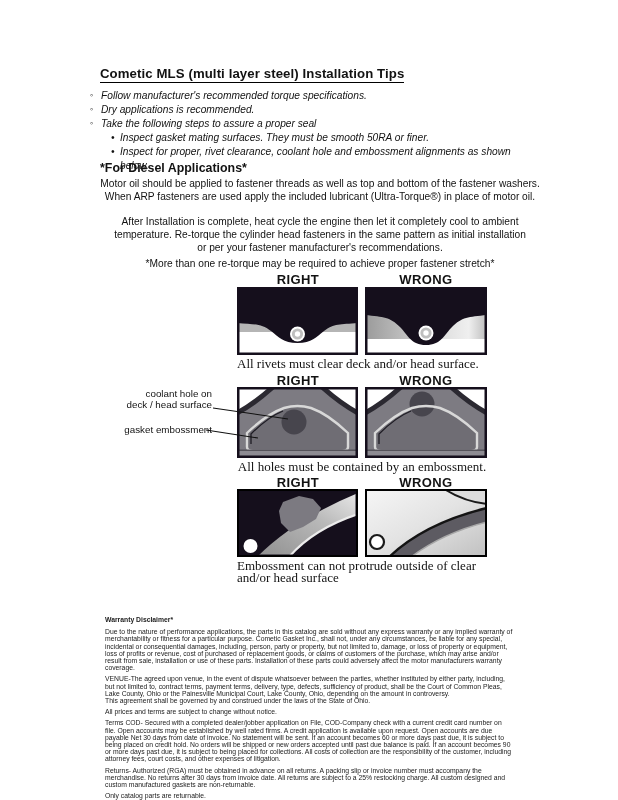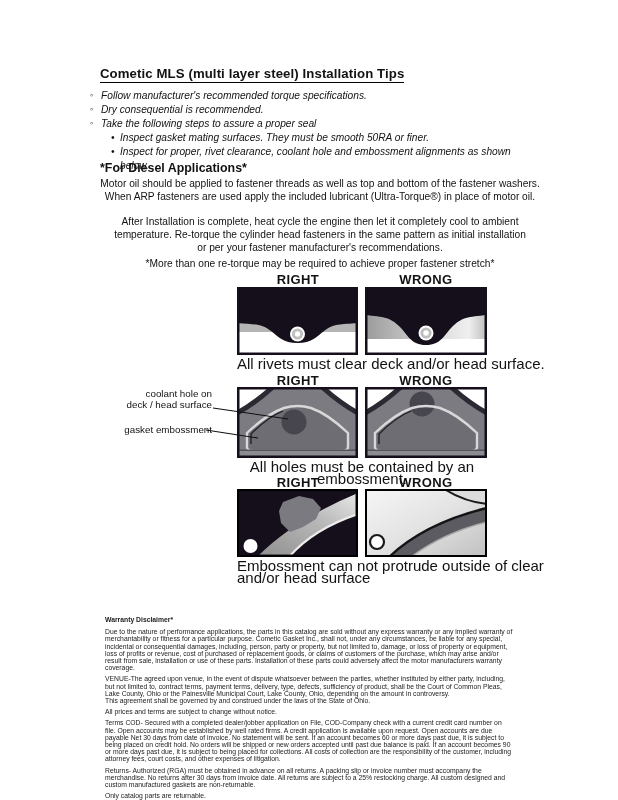--- a/index.html
+++ b/index.html
@@ -14,41 +14,41 @@
   .b-item{position:relative;padding-left:11px;}
   .b-item::before{content:"◦";position:absolute;left:0;top:-1px;font-size:9px;}
   .s-item{position:relative;padding-left:30px;}
   .s-item::before{content:"•";position:absolute;left:21px;top:0;}
 
   .diesel-h{left:100px;top:117px;font-size:12.4px;font-weight:bold;}
   .para{left:100px;font-size:10.2px;line-height:13.2px;white-space:pre-line;width:440px;text-align:center;}
 
   .dlabel{font-size:13px;font-weight:bold;letter-spacing:.4px;text-align:center;width:122px;}
   .dbox{display:block;}
-  .cap{font-size:15px;line-height:11.5px;white-space:pre-line;}
+  .cap{font-size:13px;line-height:11.5px;white-space:pre-line;font-family:Liberation Serif, serif;}
 
   .ann{font-size:9.8px;line-height:11.2px;text-align:right;white-space:pre-line;width:100px;}
 
   .legal{left:105px;top:572px;width:409px;font-size:6.8px;line-height:7.2px;color:#1b1b1b;}
   .legal p{margin:0 0 4px 0;white-space:pre-line;}
   .lhead{font-weight:bold;margin-bottom:5px;}
 
   .code{left:385px;top:759px;font-size:17px;color:#3a3a3a;letter-spacing:.3px;}
   svg{display:block;}
 </style>
 </head>
 <body>
 
 <div class="page">
 
   <div class="abs title">Cometic MLS (multi layer steel) Installation Tips</div>
 
   <div class="abs tips">
     <div class="b-item">Follow manufacturer's recommended torque specifications.</div>
-    <div class="b-item">Dry consequential is recommended.</div>
+    <div class="b-item">Dry applications is recommended.</div>
     <div class="b-item">Take the following steps to assure a proper seal</div>
     <div class="s-item">Inspect gasket mating surfaces.  They must be smooth 50RA or finer.</div>
     <div class="s-item">Inspect for proper, rivet clearance, coolant hole and embossment alignments as shown below.</div>
   </div>
 
   <div class="abs diesel-h">*For Diesel Applications*</div>
   <div class="abs para" style="top:133px">Motor oil should be applied to fastener threads as well as top and bottom of the fastener washers.
 When ARP fasteners are used apply the included lubricant (Ultra-Torque®) in place of motor oil.</div>
   <div class="abs para" style="top:171px">After Installation is complete, heat cycle the engine then let it completely cool to ambient
 temperature. Re-torque the cylinder head fasteners in the same pattern as initial installation

